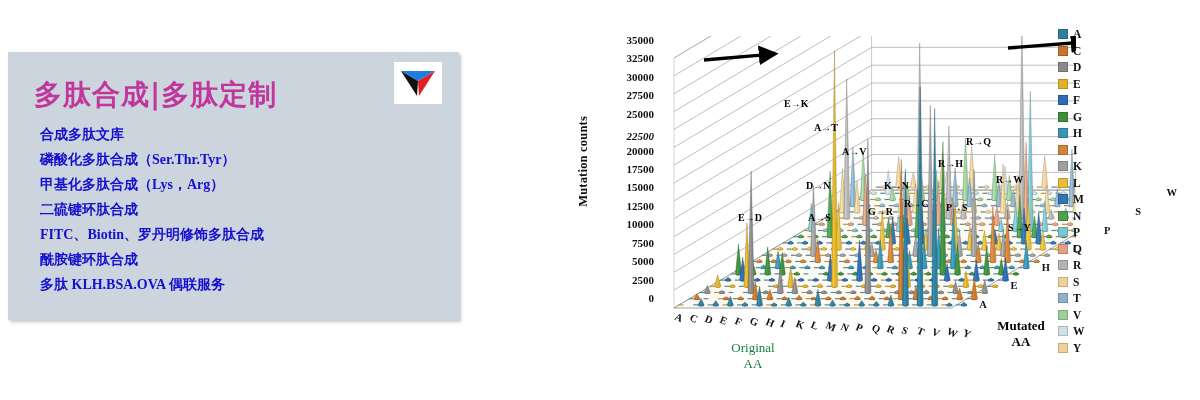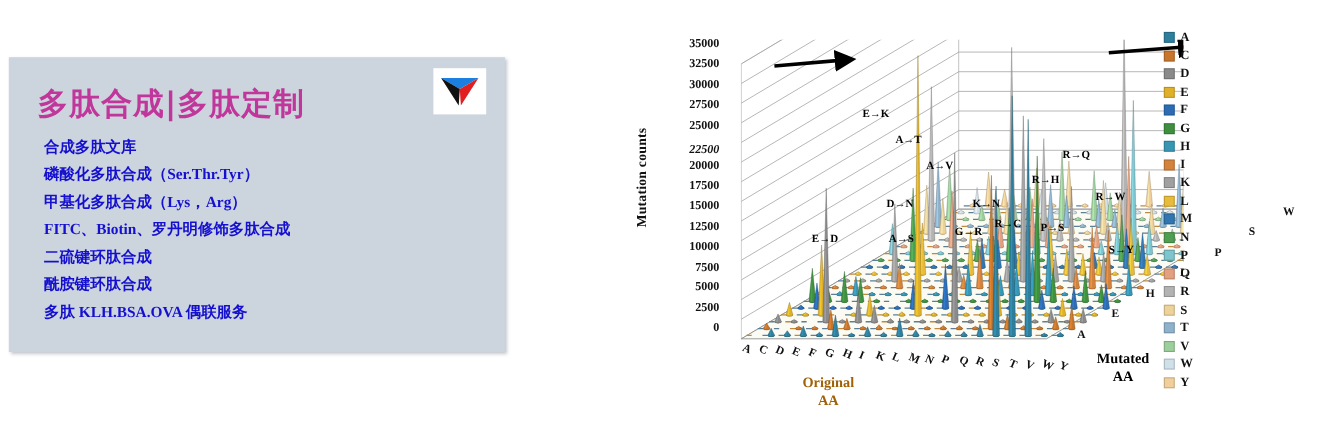--- a/index.html
+++ b/index.html
@@ -65,21 +65,21 @@
   .axis-tick-x{
     position:absolute;font-weight:bold;font-size:10.5px;color:#111;
     white-space:nowrap;
   }
   .axis-tick-z{
     position:absolute;font-weight:bold;font-size:10.5px;color:#111;
     white-space:nowrap;
   }
   #x-axis-title{
     position:absolute;left:118px;top:322px;width:110px;text-align:center;
-    font-weight:bold;font-size:13px;color:#a16207;line-height:16px;
+    font-weight:normal;font-size:13px;color:#15803d;line-height:16px;
   }
   #z-axis-title{
     position:absolute;left:396px;top:300px;width:90px;text-align:center;
     font-weight:bold;font-size:13px;color:#000;line-height:16px;
   }
 
   #legend{
     position:absolute;left:478px;top:8px;width:58px;
   }
   .legend-row{
@@ -106,22 +106,22 @@
       <polygon points="3,5 37,5 20,15" fill="#1a7fe0"></polygon>
       <polygon points="3,5 20,15 19,30" fill="#111111"></polygon>
       <polygon points="37,5 20,15 21,30" fill="#e02020"></polygon>
     </svg>
   </div>
 
   <div id="promo-list">
     <div class="promo-line">合成多肽文库</div>
     <div class="promo-line">磷酸化多肽合成（Ser.Thr.Tyr）</div>
     <div class="promo-line">甲基化多肽合成（Lys，Arg）</div>
+    <div class="promo-line">二硫键环肽合成</div>
     <div class="promo-line">FITC、Biotin、罗丹明修饰多肽合成</div>
-    <div class="promo-line">二硫键环肽合成</div>
     <div class="promo-line">酰胺键环肽合成</div>
     <div class="promo-line">多肽 KLH.BSA.OVA 偶联服务</div>
   </div>
 </div>
 
 <div id="chart-figure">
 
   <div id="y-axis-title">Mutation counts</div>
 
   <div id="y-ticks">

